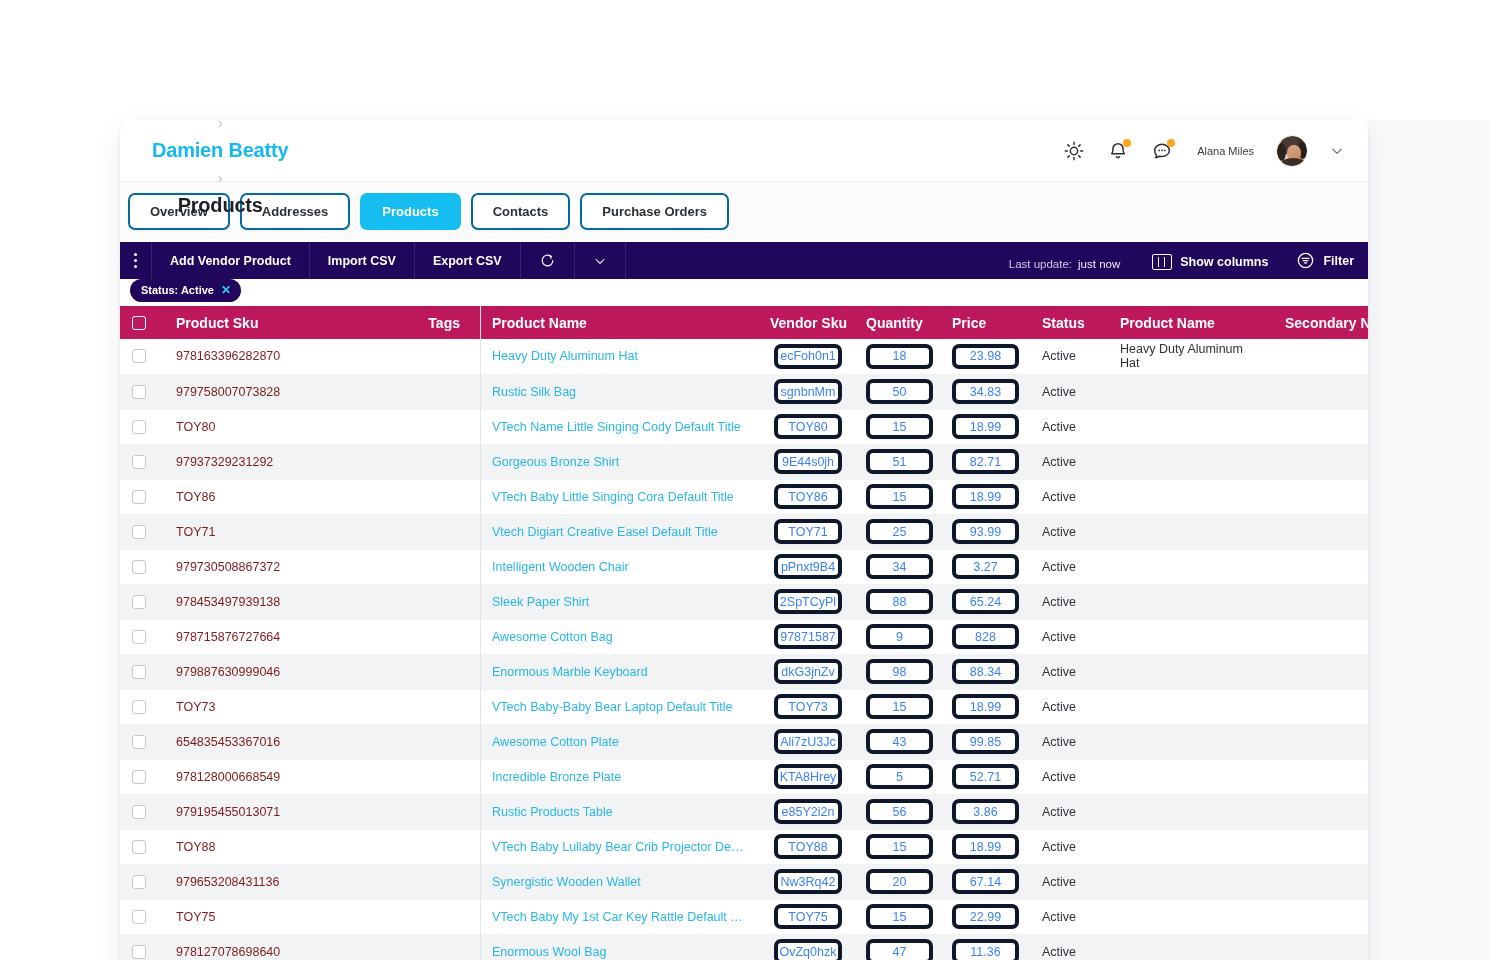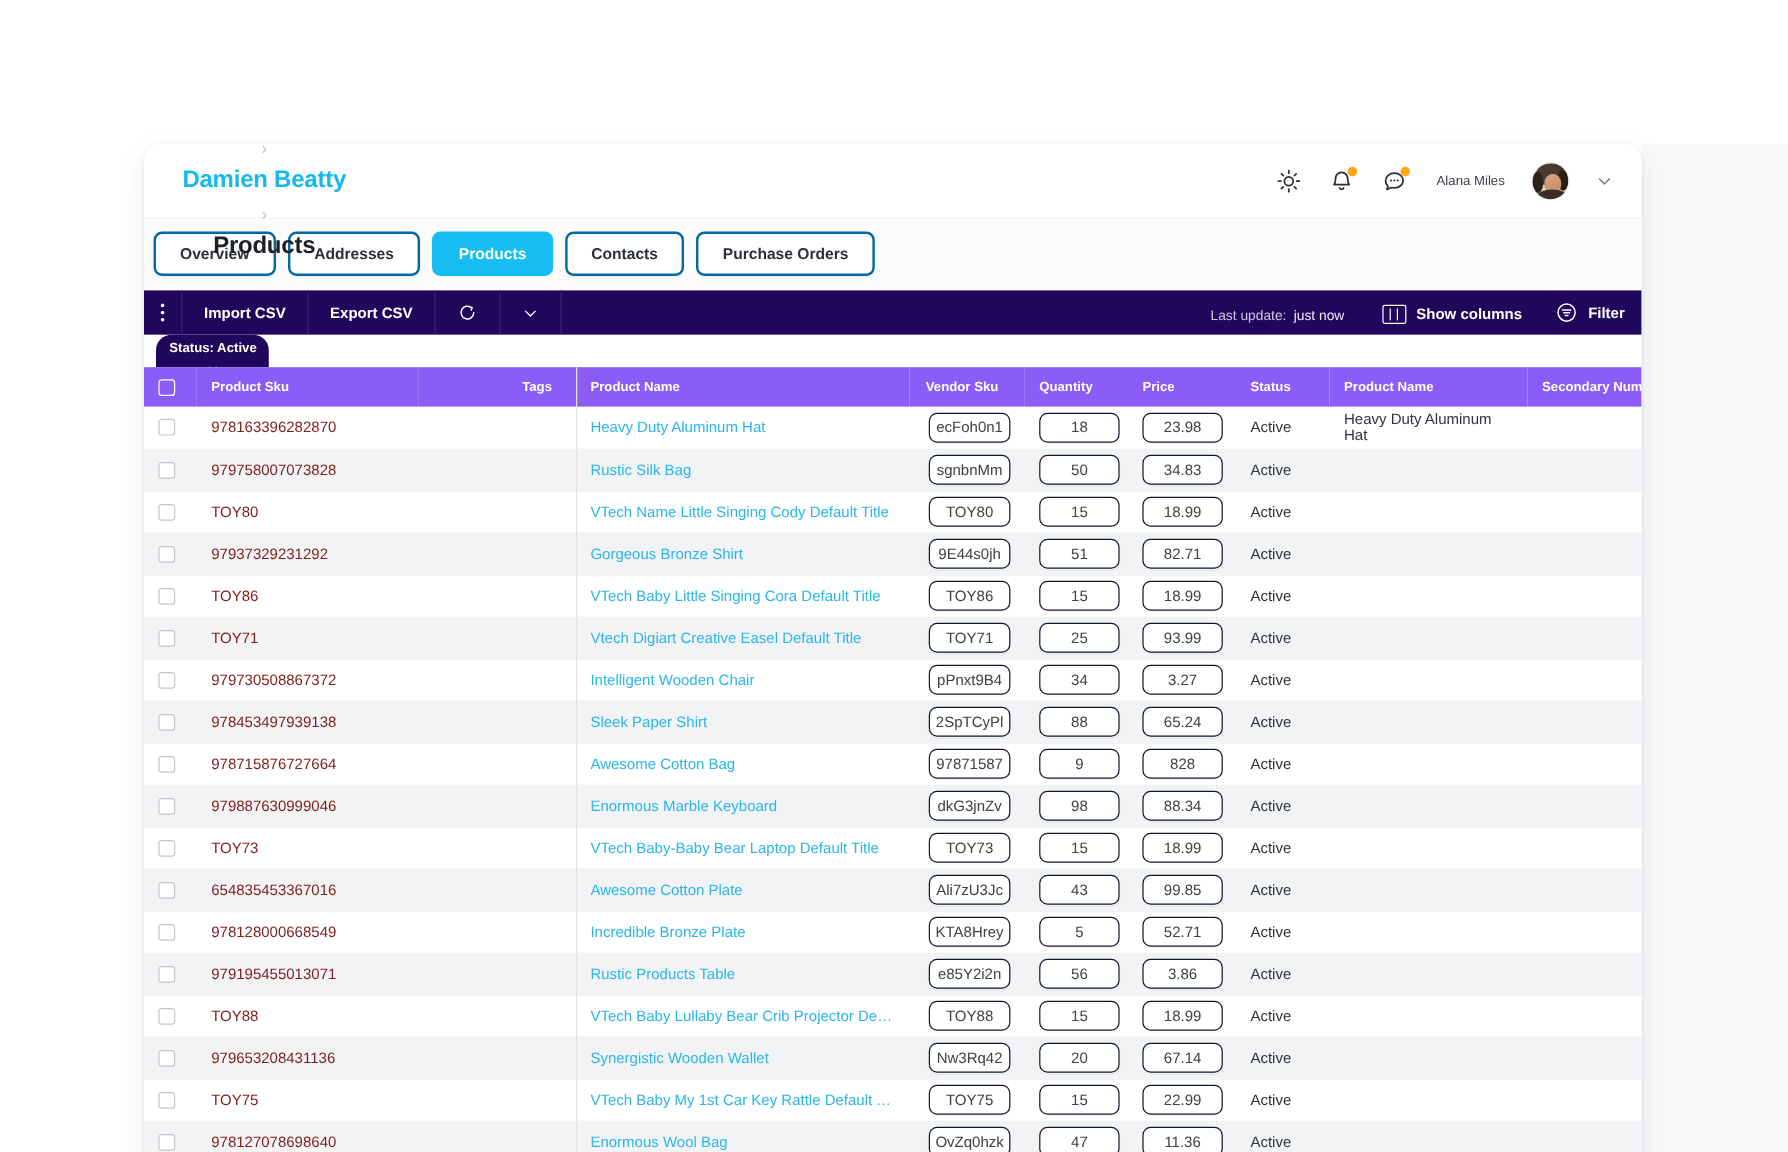--- a/index.html
+++ b/index.html
@@ -105,51 +105,51 @@
   .cols-ic { display: flex; gap: 1.5px; border: 1.6px solid #fff; border-radius: 2px; padding: 2px 2px; width: 20px; height: 16px; }
   .cols-ic i { flex: 1; border-right: 1.4px solid #fff; display: block; }
   .cols-ic i:last-child { border-right: none; }
 
   
   .chip-row { background: #ffffff; height: 27px; position: relative; }
   .chip {
     position: absolute; left: 10px; top: 0px;
     background: #21075c; color: #fff; border-radius: 13px;
     font-size: 11px; font-weight: bold; padding: 5px 10px 6px 11px;
-    display: flex; align-items: center; gap: 7px; cursor: pointer; flex-direction: column;
+    display: flex; align-items: center; gap: 7px; cursor: pointer;
   }
   .chip .x { color: #2ad0f5; font-size: 12px; line-height: 1; }
 
   
   .tablewrap { position: relative; background: #fff; }
   table.grid { width: 1248px; border-collapse: collapse; table-layout: fixed; }
   table.grid thead th {
-    background: #8b5cf6; color: #ffffff;
-    font-size: 11px; font-weight: bold; text-align: left;
+    background: #be185d; color: #ffffff;
+    font-size: 14px; font-weight: bold; text-align: left;
     height: 33px; padding: 0 12px; white-space: nowrap;
   }
   table.grid thead th.c-tags { text-align: right; padding-right: 20px; }
   table.grid thead th.c-vsku { text-align: right; padding-right: 22px; }
   table.grid tbody td {
     height: 35px; padding: 0 12px; font-size: 12.5px; color: #2f333a;
     border-bottom: 1px solid #f1f2f4; vertical-align: middle;
   }
   tbody tr:nth-child(odd) td { background: #ffffff; }
   tbody tr:nth-child(even) td { background: #f2f3f4; }
   .sku-link { color: #7f1d1d; cursor: pointer; }
   .pname-link { color: #2ab6ea; cursor: pointer; white-space: nowrap; overflow: hidden; text-overflow: ellipsis; display: block; }
   .cbx {
     width: 14px; height: 14px; border: 1.4px solid #c3c8cf; border-radius: 3px;
     background: #fff; cursor: pointer; display: block;
   }
   thead .cbx { border-color: #ffffff; background: transparent; }
   .boxval {
-    background: #ffffff; border: 1px solid #0f172a; border-radius: 7px;
+    background: #ffffff; border: 4px solid #0f172a; border-radius: 7px;
     height: 25px; display: flex; align-items: center; justify-content: center;
-    font-size: 12.5px; color: #404040; overflow: hidden; white-space: nowrap;
+    font-size: 12.5px; color: #3b82f6; overflow: hidden; white-space: nowrap;
     box-shadow: 0 1px 1px rgba(16,24,40,.03);
   }
   .boxval.vsku { width: 68px; margin-left: auto; justify-content: center; padding: 0 4px; }
   .boxval.num { width: 67px; }
   .status-txt { color: #2f333a; font-size: 12.5px; }
   .pinline { position: absolute; left: 360px; top: 0; width: 1px; height: 100%; background: #e2e4e8; z-index: 3; pointer-events: none; }
 </style>
 </head>
 <body>
 
@@ -215,20 +215,21 @@
     </div>
 
     <div class="toolbar">
       <div class="tb-cell kebab">
         <span class="kebab-dots">
             <i></i>
             <i></i>
             <i></i>
           </span>
       </div>
+      <div class="tb-cell">Add Vendor Product</div>
       <div class="tb-cell">Import CSV</div>
       <div class="tb-cell">Export CSV</div>
       <div class="tb-cell">
         <svg width="17" height="17" viewBox="0 0 24 24" fill="none" stroke="#ffffff" stroke-width="1.7" stroke-linecap="round" stroke-linejoin="round">
           <path d="M19.5 12a7.5 7.5 0 1 1-2.6-5.7"></path>
           <path d="M14.6 5.3l2.9.9-.9 2.9"></path>
         </svg>
       </div>
       <div class="tb-cell">
         <svg width="14" height="14" viewBox="0 0 24 24" fill="none" stroke="#ffffff" stroke-width="1.8" stroke-linecap="round" stroke-linejoin="round">

